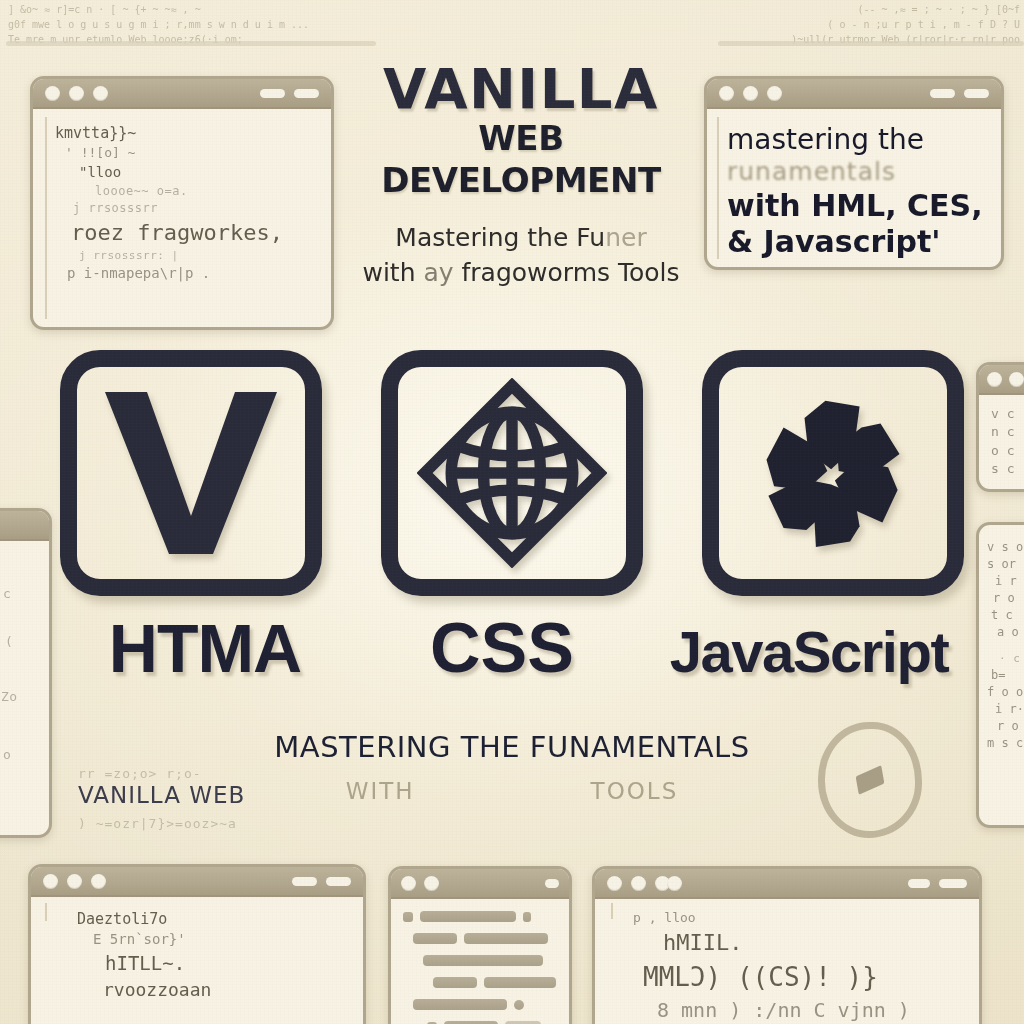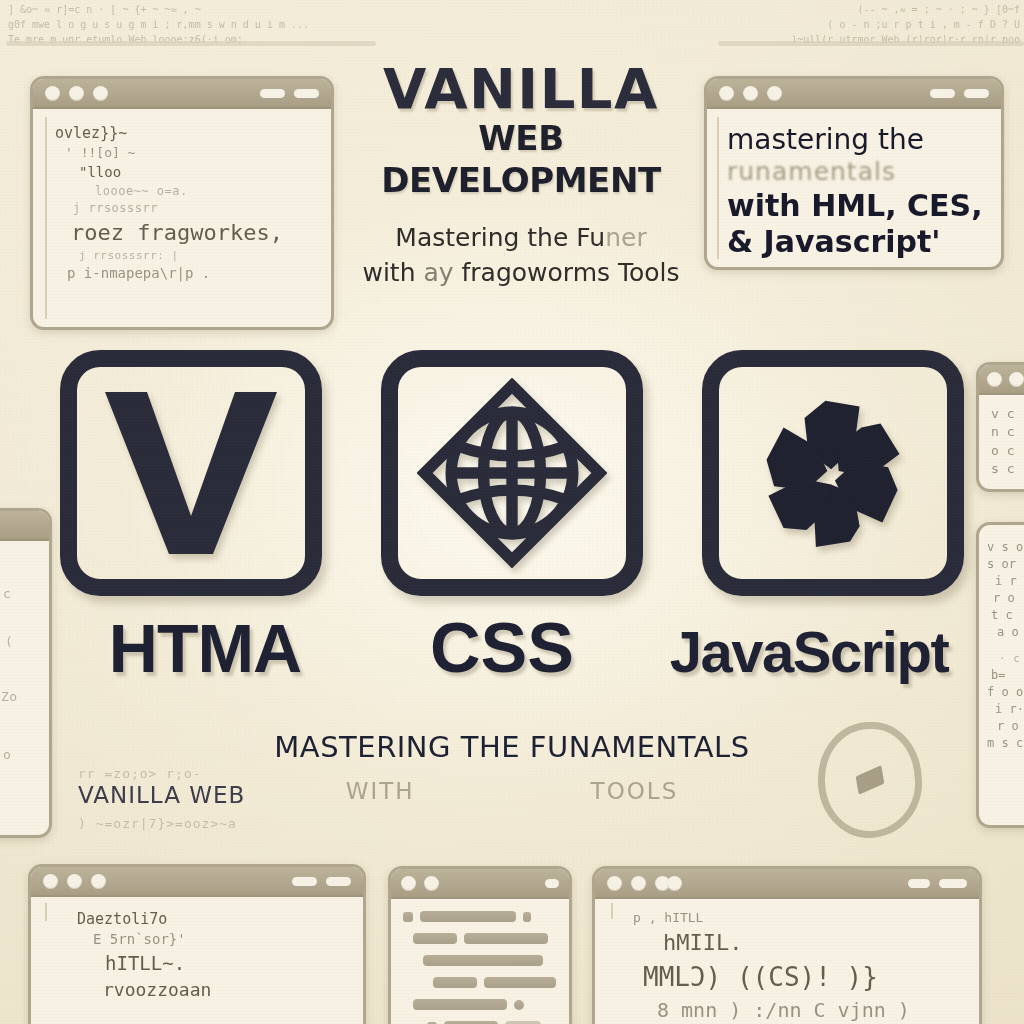--- a/index.html
+++ b/index.html
@@ -288,21 +288,21 @@
     <div class="win-bar">
       <span class="dot"></span>
       <span class="dot"></span>
       <span class="dot"></span>
       <span class="bar-spacer"></span>
       <span class="pill"></span>
       <span class="pill"></span>
     </div>
     <div class="win-body">
       <span class="gutter"></span>
-      <div class="codeline g3" style="font-size:15px;">ovlez}}~</div>
+      <div class="codeline g3" style="font-size:15px;">kmvtta}}~</div>
       <div class="codeline g2" style="font-size:13px;padding-left:10px;">' !![o] ~</div>
       <div class="codeline g3" style="font-size:14px;padding-left:24px;">"lloo</div>
       <div class="codeline g1" style="font-size:12px;padding-left:40px;">loooe~~ o=a.</div>
       <div class="codeline g1" style="font-size:12px;padding-left:18px;">j  rrsosssrr</div>
       <div class="codeline g3" style="font-size:22px;padding-left:16px;filter:none;">roez fragworkes,</div>
       <div class="codeline g1" style="font-size:11px;padding-left:24px;">j rrsosssrr: |</div>
       <div class="codeline g2" style="font-size:14px;padding-left:12px;">p i-nmapepa\r|p .</div>
     </div>
   </div>
 
@@ -496,21 +496,21 @@
       <span class="dot"></span>
       <span class="dot"></span>
       <span class="dot"></span>
       <span class="dot" style="margin-left:-12px;"></span>
       <span class="bar-spacer"></span>
       <span class="pill" style="width:22px;"></span>
       <span class="pill" style="width:28px;"></span>
     </div>
     <div class="win-body" style="padding:10px 10px 6px 22px;">
       <span class="gutter" style="left:16px;top:4px;height:16px;bottom:auto;"></span>
-      <div class="codeline g2" style="font-size:13px;padding-left:16px;">p  , hITLL</div>
+      <div class="codeline g2" style="font-size:13px;padding-left:16px;">p  , lloo</div>
       <div class="codeline g3" style="font-size:22px;padding-left:46px;filter:none;">hMIIL.</div>
       <div class="codeline g3" style="font-size:26px;padding-left:26px;filter:none;">MMLƆ) ((CS)!   )}</div>
       <div class="codeline g2" style="font-size:20px;padding-left:40px;">8 mnn ) :/nn C vjnn )</div>
     </div>
   </div>
 
   <div id="grain"></div>
 </div>
 
 </body></html>

